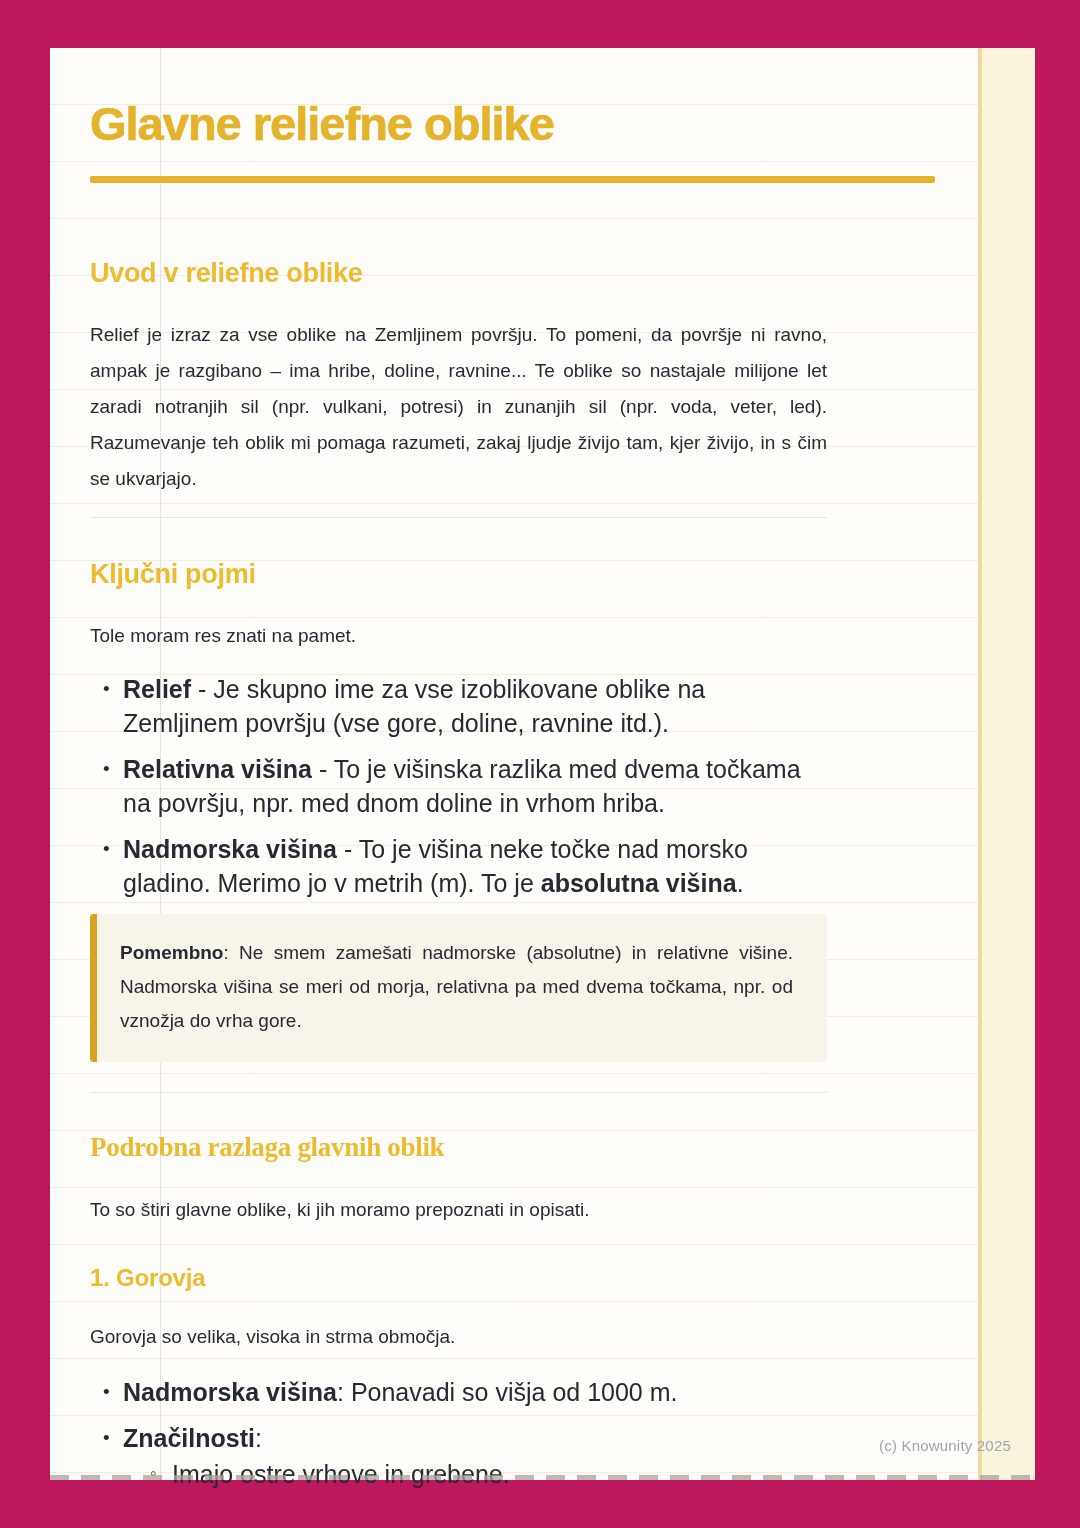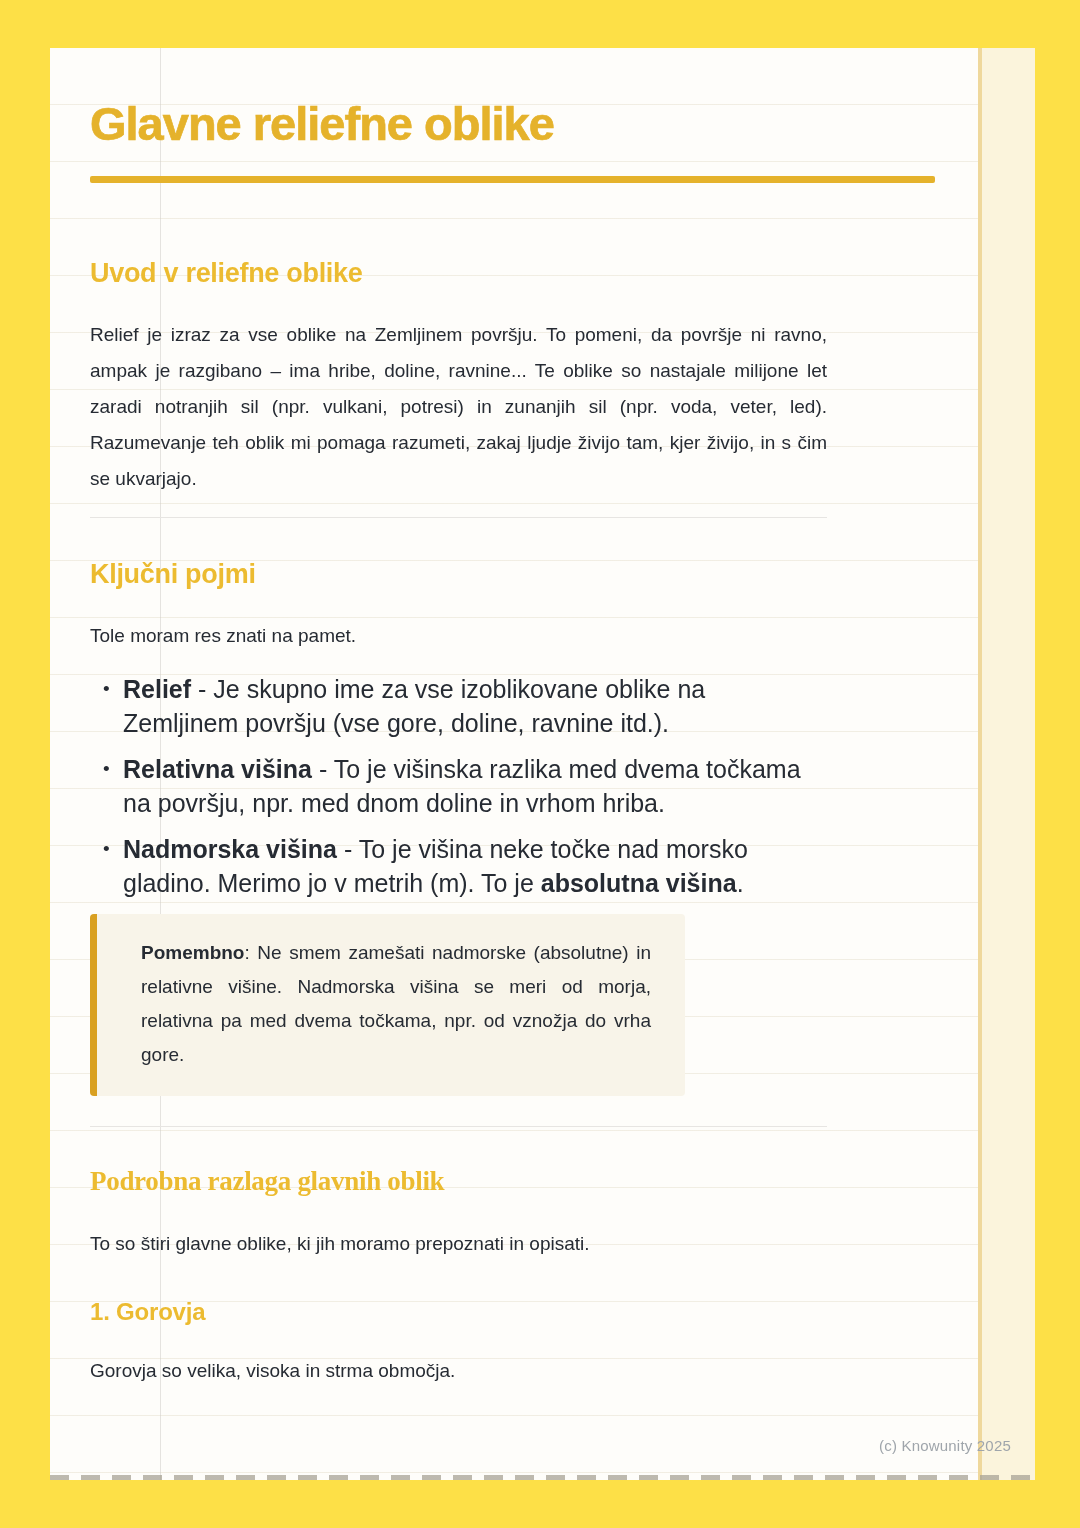--- a/index.html
+++ b/index.html
@@ -1,19 +1,19 @@
 <!DOCTYPE html>
 <html><head>
 <meta charset="utf-8">
 <style>
   * { margin:0; padding:0; box-sizing:border-box; }
   html,body { width:1080px; height:1528px; background:#ffffff; overflow:hidden; }
   body { font-family:"Liberation Sans", sans-serif; color:#262b33; }
 
-  .canvas { position:relative; width:1080px; height:1528px; background:#fde047; }
+  .canvas { position:relative; width:1080px; height:1528px; background:#be185d; }
 
   
   .page {
     position:absolute; left:50px; top:48px; width:985px; height:1432px;
     background:#fefdfa;
     background-image: repeating-linear-gradient(
       to bottom, transparent 0px, transparent 56px,
       rgba(226,219,199,0.45) 56px, rgba(226,219,199,0.45) 57px);
   }
   .margin-line {
@@ -71,22 +71,22 @@
   }
   ul.sub { padding-left:49px; margin-top:2px; width:650px; }
   ul.sub li.circle::before {
     content:"\25E6"; position:absolute; left:-22px; top:-1px;
     font-size:18px; color:#262b33;
   }
   b { font-weight:700; }
 
   
   .callout {
-    width:595px; background:#f8f4e9; border-left:7px solid #d9a021;
-    border-radius:4px; padding:22px 34px 24px 44px;
+    width:737px; background:#f8f4e9; border-left:7px solid #d9a021;
+    border-radius:4px; padding:22px 34px 24px 23px;
   }
   .callout p { font-size:19px; line-height:34px; width:auto; text-align:justify; }
 
   
   .watermark {
     position:absolute; right:24px; bottom:26px; z-index:3;
     font-size:15px; color:#9fa5ab; letter-spacing:0.2px;
   }
 </style>
 </head>
@@ -121,19 +121,27 @@
       </div>
 
       <hr class="divider d2">
 
       <h2 class="h2-det">Podrobna razlaga glavnih oblik</h2>
       <p class="p-det">To so štiri glavne oblike, ki jih moramo prepoznati in opisati.</p>
 
       <h3 class="h3-gor">1. Gorovja</h3>
       <p class="p-gor">Gorovja so velika, visoka in strma območja.</p>
 
+      <ul class="ul-gor">
+        <li class="bullet"><b>Nadmorska višina</b><span>: Ponavadi so višja od 1000 m.</span></li>
+        <li class="bullet"><b>Značilnosti</b><span>:</span>
+          <ul class="sub">
+            <li class="circle"><span>Imajo ostre vrhove in grebene.</span></li>
+          </ul>
+        </li>
+      </ul>
 
     </div>
 
     <div class="watermark">(c) Knowunity 2025</div>
     <div class="torn-edge"></div>
   </div>
 </div>
 
 </body></html>

